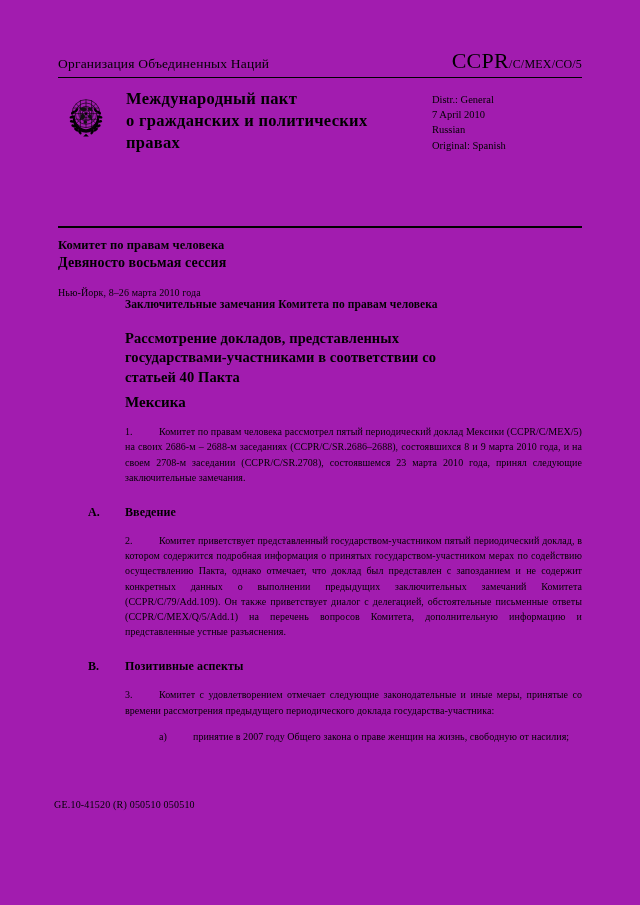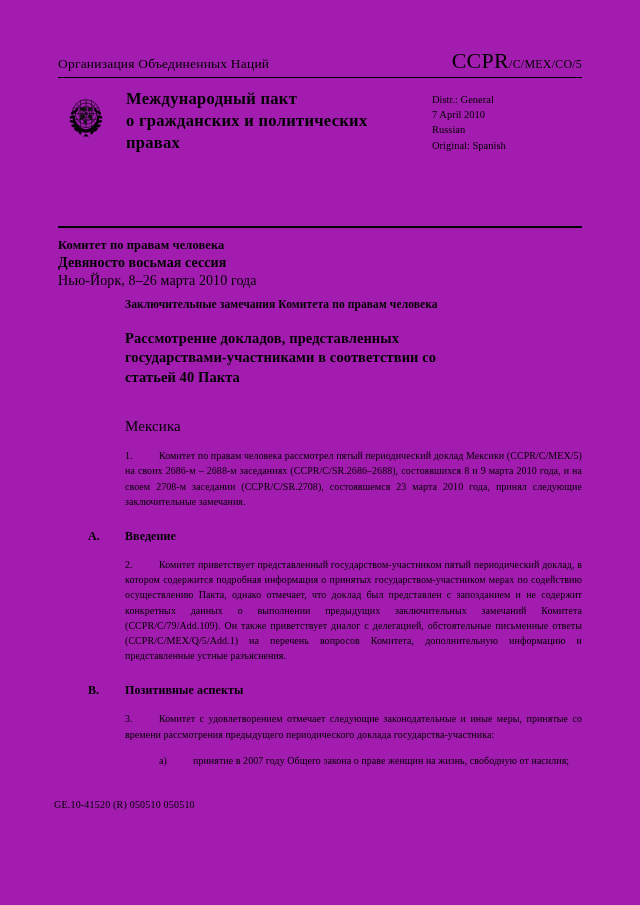--- a/index.html
+++ b/index.html
@@ -107,22 +107,22 @@
     font-size: 12.5px;
     letter-spacing: 0.1px;
   }
   .committee-session {
     font-weight: bold;
     font-size: 14px;
     margin-top: 2px;
     letter-spacing: 0.1px;
   }
   .committee-place {
-    font-size: 14px;
-    margin-top: 2px;
+    font-size: 10px;
+    margin-top: 16px;
     letter-spacing: 0.1px;
   }
 
   
   .body-area {
     position: absolute;
     left: 125px;
     top: 298px;
     width: 457px;
   }
@@ -134,23 +134,23 @@
   }
   .h-consideration {
     font-weight: bold;
     font-size: 14.5px;
     line-height: 1.34;
     margin-top: 19px;
     letter-spacing: 0.1px;
   }
   .h-consideration div { white-space: nowrap; }
   .h-country {
-    font-weight: normal;
+    font-weight: bold;
     font-size: 15px;
-    margin-top: 31px;
+    margin-top: 7px;
     letter-spacing: 0.1px;
   }
 
   .para {
     font-size: 10px;
     line-height: 1.52;
     text-align: justify;
     margin-top: 13px;
     letter-spacing: 0.05px;
   }

